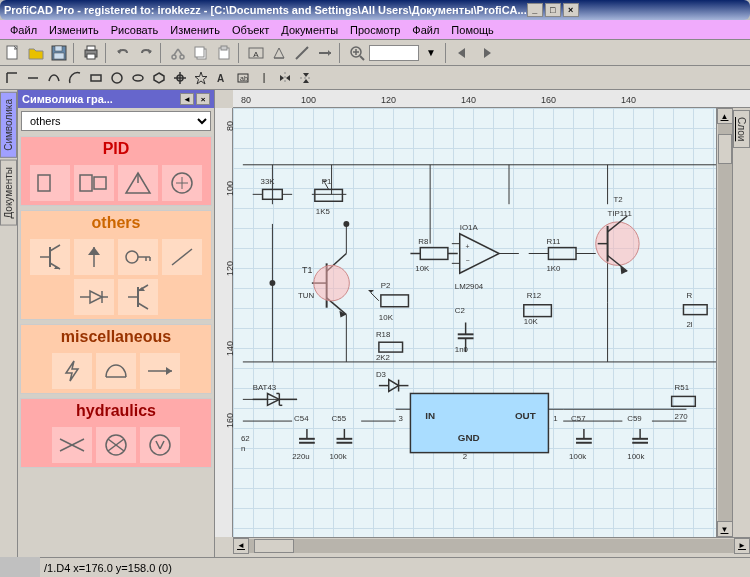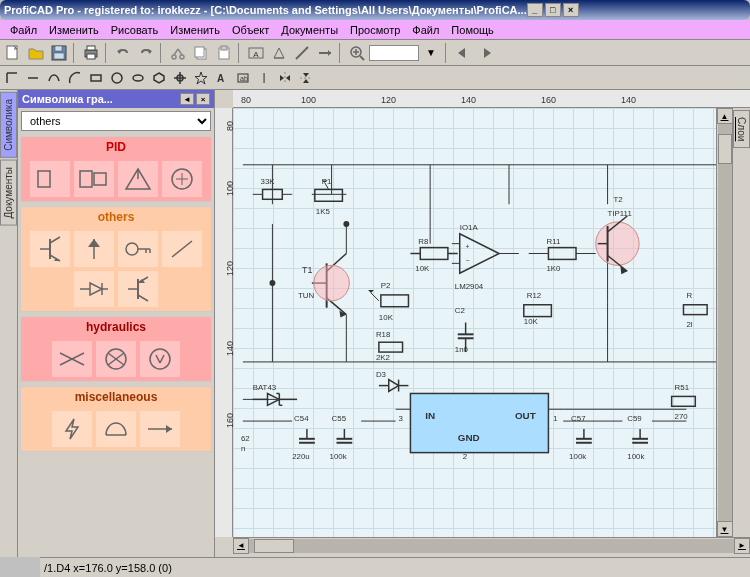--- a/index.html
+++ b/index.html
@@ -172,21 +172,21 @@
       overflow-y: auto;
       padding: 2px;
     }
 
     .symbol-category {
       margin-bottom: 4px;
       border: 1px solid #ccc;
     }
     .symbol-category-header {
       padding: 3px 6px;
-      font-size: 12px;
+      font-size: 16px;
       font-weight: bold;
       text-align: center;
       cursor: pointer;
     }
     .symbol-items {
       display: flex;
       flex-wrap: wrap;
       padding: 4px;
       gap: 4px;
       justify-content: center;
@@ -711,20 +711,43 @@
                 <line x1="8" y1="16" x2="18" y2="16" stroke="#666" stroke-width="1.5"></line>
                 <line x1="18" y1="6" x2="18" y2="26" stroke="#666" stroke-width="2"></line>
                 <line x1="18" y1="10" x2="28" y2="4" stroke="#666" stroke-width="1.5"></line>
                 <line x1="18" y1="22" x2="28" y2="28" stroke="#666" stroke-width="1.5"></line>
                 <polygon points="22,6 18,10 25,10" fill="#666"></polygon>
               </svg>
             </div>
           </div>
         </div>
 
+        <div class="symbol-category cat-misc">
+          <div class="symbol-category-header">miscellaneous</div>
+          <div class="symbol-items">
+            <div class="symbol-item">
+              <svg width="32" height="28" viewBox="0 0 32 28">
+                  <polygon points="18,4 10,16 16,16 14,24 22,12 16,12" fill="none" stroke="#666" stroke-width="1.5"></polygon>
+                </svg>
+            </div>
+            <div class="symbol-item">
+              <svg width="32" height="28" viewBox="0 0 32 28">
+                  <path d="M6 20 A10 12 0 0 1 26 20" fill="none" stroke="#666" stroke-width="1.5"></path>
+                  <line x1="6" y1="20" x2="26" y2="20" stroke="#666" stroke-width="1.5"></line>
+                </svg>
+            </div>
+            <div class="symbol-item">
+              <svg width="32" height="28" viewBox="0 0 32 28">
+                  <line x1="4" y1="14" x2="28" y2="14" stroke="#666" stroke-width="1.5"></line>
+                  <polygon points="22,10 28,14 22,18" fill="#666"></polygon>
+                </svg>
+            </div>
+          </div>
+        </div>
+
         <div class="symbol-category cat-hydraulics">
           <div class="symbol-category-header">hydraulics</div>
           <div class="symbol-items">
             <div class="symbol-item">
               <svg width="32" height="28" viewBox="0 0 32 28">
                   <line x1="4" y1="8" x2="28" y2="20" stroke="#666" stroke-width="1.5"></line>
                   <line x1="4" y1="20" x2="28" y2="8" stroke="#666" stroke-width="1.5"></line>
                 </svg>
             </div>
             <div class="symbol-item">
@@ -732,43 +755,20 @@
                   <circle cx="16" cy="14" r="10" fill="none" stroke="#666" stroke-width="1.5"></circle>
                   <line x1="8" y1="8" x2="24" y2="20" stroke="#666" stroke-width="1.5"></line>
                   <line x1="8" y1="20" x2="24" y2="8" stroke="#666" stroke-width="1.5"></line>
                 </svg>
             </div>
             <div class="symbol-item">
               <svg width="32" height="28" viewBox="0 0 32 28">
                   <circle cx="16" cy="14" r="10" fill="none" stroke="#666" stroke-width="1.5"></circle>
                   <line x1="12" y1="10" x2="16" y2="18" stroke="#666" stroke-width="1.5"></line>
                   <line x1="20" y1="10" x2="16" y2="18" stroke="#666" stroke-width="1.5"></line>
-                </svg>
-            </div>
-          </div>
-        </div>
-
-        <div class="symbol-category cat-misc">
-          <div class="symbol-category-header">miscellaneous</div>
-          <div class="symbol-items">
-            <div class="symbol-item">
-              <svg width="32" height="28" viewBox="0 0 32 28">
-                  <polygon points="18,4 10,16 16,16 14,24 22,12 16,12" fill="none" stroke="#666" stroke-width="1.5"></polygon>
-                </svg>
-            </div>
-            <div class="symbol-item">
-              <svg width="32" height="28" viewBox="0 0 32 28">
-                  <path d="M6 20 A10 12 0 0 1 26 20" fill="none" stroke="#666" stroke-width="1.5"></path>
-                  <line x1="6" y1="20" x2="26" y2="20" stroke="#666" stroke-width="1.5"></line>
-                </svg>
-            </div>
-            <div class="symbol-item">
-              <svg width="32" height="28" viewBox="0 0 32 28">
-                  <line x1="4" y1="14" x2="28" y2="14" stroke="#666" stroke-width="1.5"></line>
-                  <polygon points="22,10 28,14 22,18" fill="#666"></polygon>
                 </svg>
             </div>
           </div>
         </div>
 
       </div>
     </div>
   </div>
 
   <div id="canvas-area">

